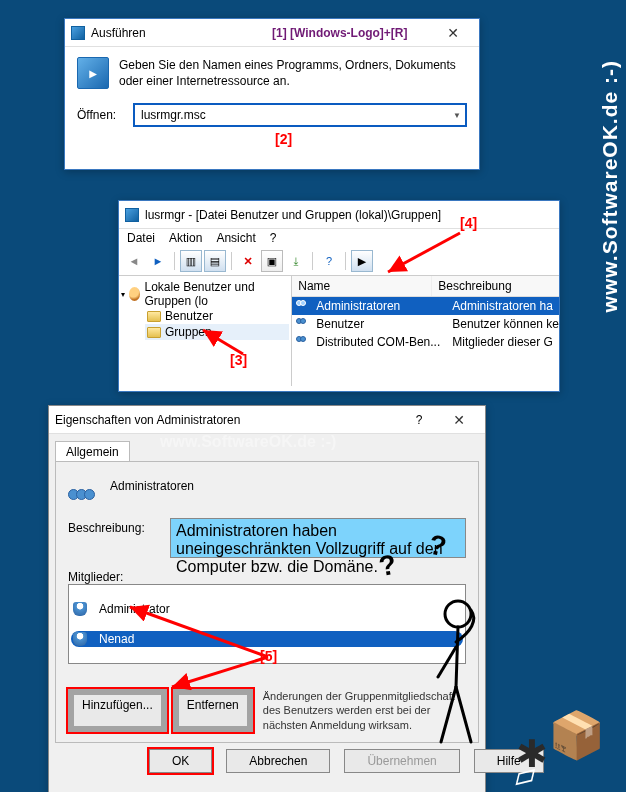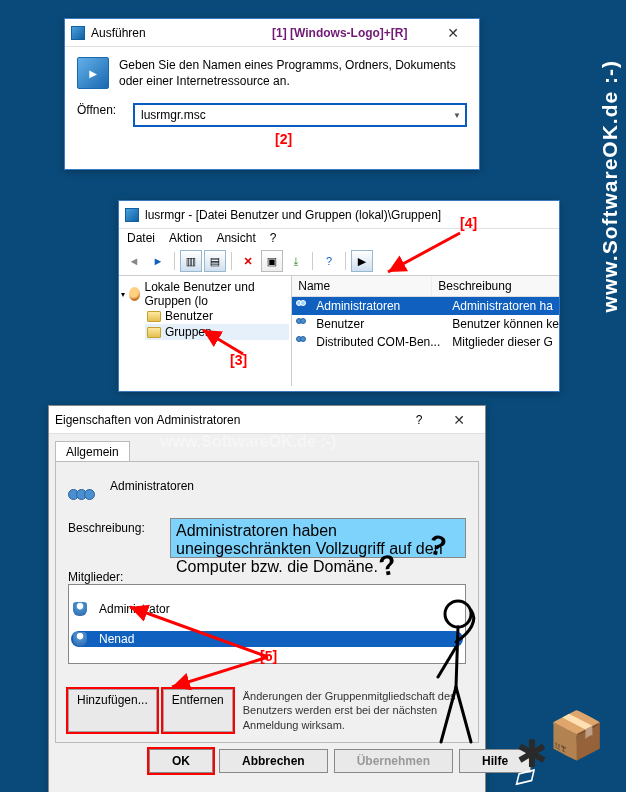--- a/index.html
+++ b/index.html
@@ -49,21 +49,21 @@
   #run-dlg { left: 64px; top: 18px; width: 416px; height: 152px; border-color:#3a78c0;}
   #run-dlg .body { padding: 10px 12px; display:flex; gap:10px; align-items:flex-start;}
   #run-dlg .run-icon {
     width:32px;height:32px;flex:0 0 32px;
     background: linear-gradient(135deg,#63b0e8,#1a68b0);
     border:1px solid #1a68b0;border-radius:2px;
     display:flex;align-items:center;justify-content:center;
   }
   #run-dlg .run-icon::after{content:"▶";color:#fff;font-size:10px;}
   #run-dlg .body .text { font-size:12px; line-height:1.35; color:#000; flex:1;}
-  #run-dlg .open-row { display:flex; align-items:flex-start; padding: 4px 12px 12px; gap:8px;}
+  #run-dlg .open-row { display:flex; align-items:center; padding: 4px 12px 12px; gap:8px;}
   #run-dlg .open-lbl { font-size:12px; width:48px;}
   #run-dlg .combo {
     flex:1; height:24px;
     border:2px solid #0a5bc0;
     position:relative;
     display:flex;align-items:center;
     padding:0 20px 0 6px;
     font-size:12px;
   }
   #run-dlg .combo .chev {
@@ -137,24 +137,24 @@
   #props .grp-head .gi .p{width:11px;height:11px;border-radius:50%;background:#4a90d0;margin-right:-3px;border:1px solid #2a60a0;}
   #props .formrow{display:flex;gap:6px;margin-bottom:12px;}
   #props .formrow .lbl{width:96px;padding-top:3px;}
   #props .formrow .txta{flex:1;border:1px solid #888;background:#7dd3fc;padding:3px 5px;height:40px;font-size:16px;}
   #props .mem-list{border:1px solid #888;background:#fff;height:80px;padding:2px;overflow:hidden;}
   #props .mem-item{display:flex;align-items:center;gap:12px;padding:1px 2px;margin-top:14px;}
   #props .mem-item.sel{background:#1060c0;color:#fff;border-radius:8px;}
   #props .uicon{width:14px;height:14px;background:radial-gradient(circle at 50% 30%,#fff 25%,#4a90d0 30%,#2a60a0);border-radius:3px 3px 6px 6px;}
   #props .bottom-area{display:flex;gap:10px;position:absolute;bottom:10px;left:12px;right:12px;}
   #props .btns{display:flex;gap:6px;}
-  #props .btn-s{border:1px solid #a3a3a3;background:#e9e9e9;padding:3px 8px;font-size:12px;cursor:pointer;}
+  #props .btn-s{border:6px solid #a3a3a3;background:#e9e9e9;padding:3px 8px;font-size:12px;cursor:pointer;}
   #props .red-box{outline:2px solid #f00;}
   #props .note{flex:1;font-size:11px;color:#333;line-height:1.3;}
-  #props .dlg-btns{display:flex;gap:6px;justify-content:flex-start;padding:0 10px 8px 100px;font-weight:bold;}
+  #props .dlg-btns{display:flex;gap:14px;justify-content:flex-start;padding:0 10px 8px 100px;}
   #props .dlg-btn{border:1px solid #888;background:#e9e9e9;padding:4px 22px;font-size:12px;cursor:pointer;}
   #props .dlg-btn.gray{color:#999;}
   .annot5{position:absolute;left:260px;top:648px;font-weight:bold;color:#f00;font-size:14px;}
 
   
   .wm-side{
     position:absolute;right:4px;top:60px;
     font-size:21px;font-weight:bold;color:#fff;
     writing-mode:vertical-rl;transform:rotate(180deg);
     letter-spacing:1px;

